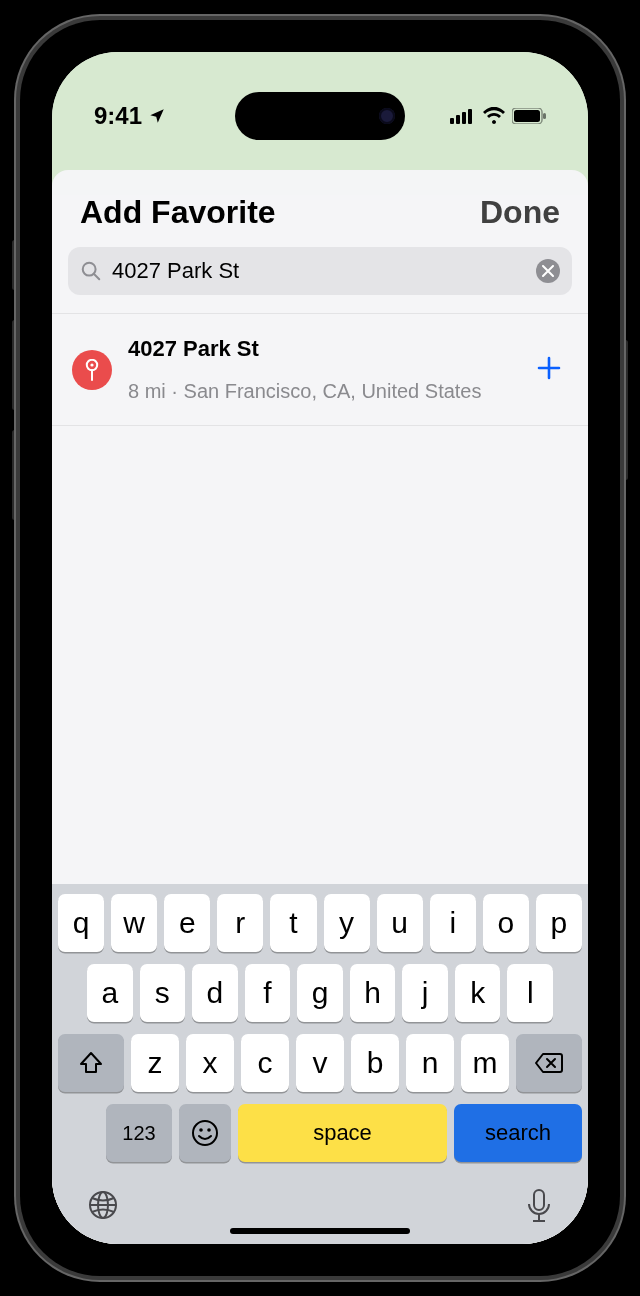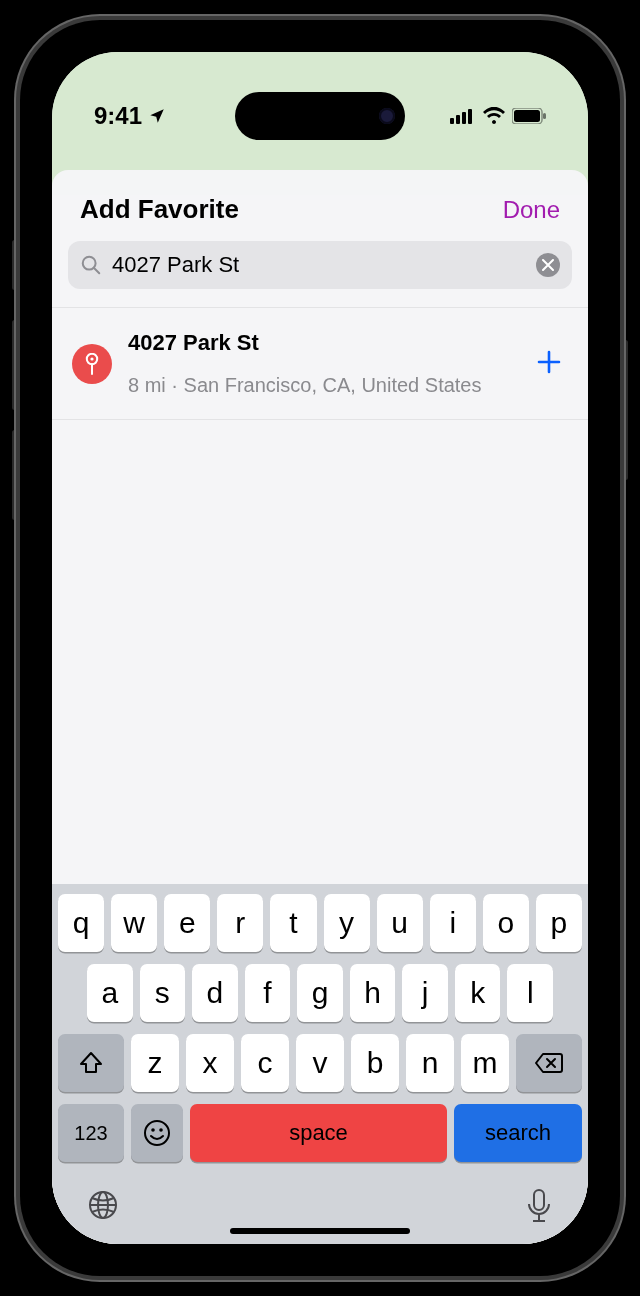--- a/index.html
+++ b/index.html
@@ -51,22 +51,22 @@
     position:absolute;
     top: 118px; left:0; right:0; bottom:0;
     background: rgba(245,245,247,0.97);
     border-top-left-radius: 16px;
     border-top-right-radius: 16px;
   }
   .sheet-header {
     display:flex; justify-content:space-between; align-items:center;
     padding: 24px 28px 16px 28px;
   }
-  .sheet-title { font-size:26px; font-weight:700; color:#000;}
-  .done { font-size:24px; color:#a21caf; font-weight:400;}
+  .sheet-title { font-size:32px; font-weight:700; color:#000;}
+  .done { font-size:32px; color:#404040; font-weight:700;}
   .search-wrap { padding: 0 16px 18px 16px; border-bottom:1px solid #e3e3e5;}
   .search {
     background:#e4e4e7; border-radius:12px; height:48px;
     display:flex; align-items:center; padding:0 12px; gap:10px;
   }
   .search svg { flex:none; }
   .search-input {
     flex:1; border:none; background:transparent; font-size:22px; color:#000;
     outline:none;
   }
@@ -94,23 +94,23 @@
   .krow { display:flex; gap:7px; margin-bottom:12px; justify-content:center;}
   .key {
     background:#fff; border-radius:7px; height:58px;
     display:flex; align-items:center; justify-content:center;
     font-size:30px; color:#000;
     box-shadow: 0 1.5px 0 rgba(0,0,0,0.3);
     flex:1;
   }
   .key.shift, .key.bksp { flex: 0 0 66px; background:#b0b5bd;}
   .spacer-half { flex:0 0 22px; }
-  .krow.bottom .key123 { flex:0 0 66px; background:#b0b5bd; font-size:20px;}
+  .krow.bottom .key123 { flex:0 0 66px; background:#b0b5bd; font-size:20px;margin-left:48px;}
   .krow.bottom .emoji { flex:0 0 52px; background:#b0b5bd;}
-  .krow.bottom .space { flex:1; background:#ef4444; font-size:22px;}
+  .krow.bottom .space { flex:1; background:#fde047; font-size:22px;}
   .krow.bottom .search-key { flex:0 0 128px; background:#1f6fe5; color:#000000; font-size:22px;}
   .k-bottombar { display:flex; justify-content:space-between; padding: 14px 28px 18px;}
   .home-indicator { position:absolute; bottom:10px; left:50%; transform:translateX(-50%); width:180px; height:6px; background:#000; border-radius:4px;}
 
   .side-btn { position:absolute; width:5px; background:#2a2a2a; border-radius:3px;}
 </style>
 </head>
 <body>
 
 <div class="side-btn" style="left:12px; top:240px; height:50px;"></div>

